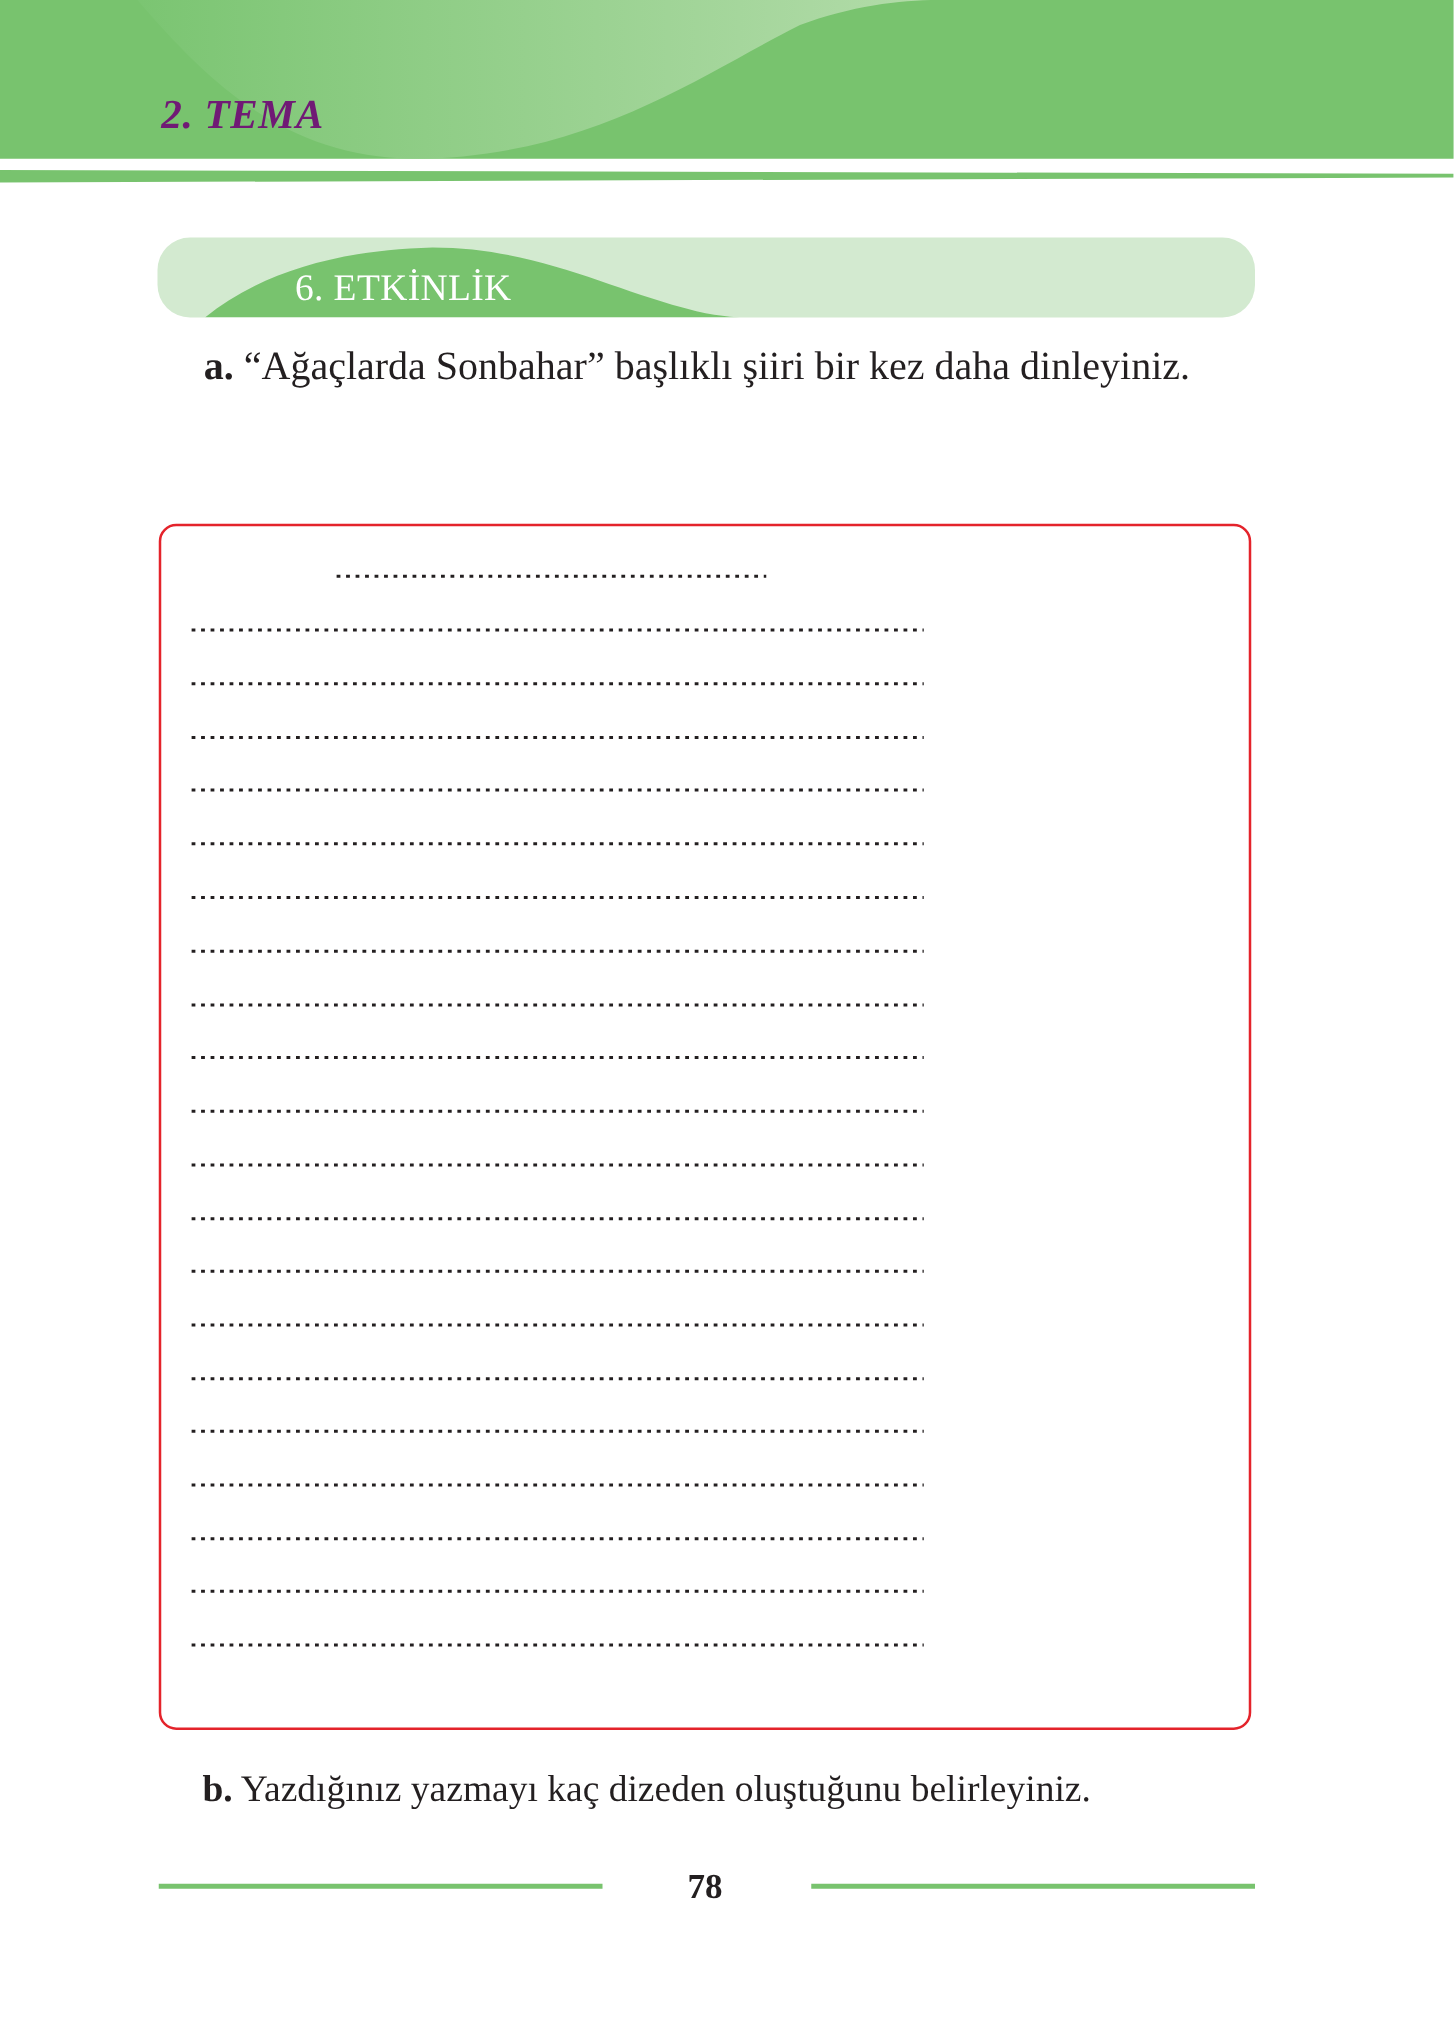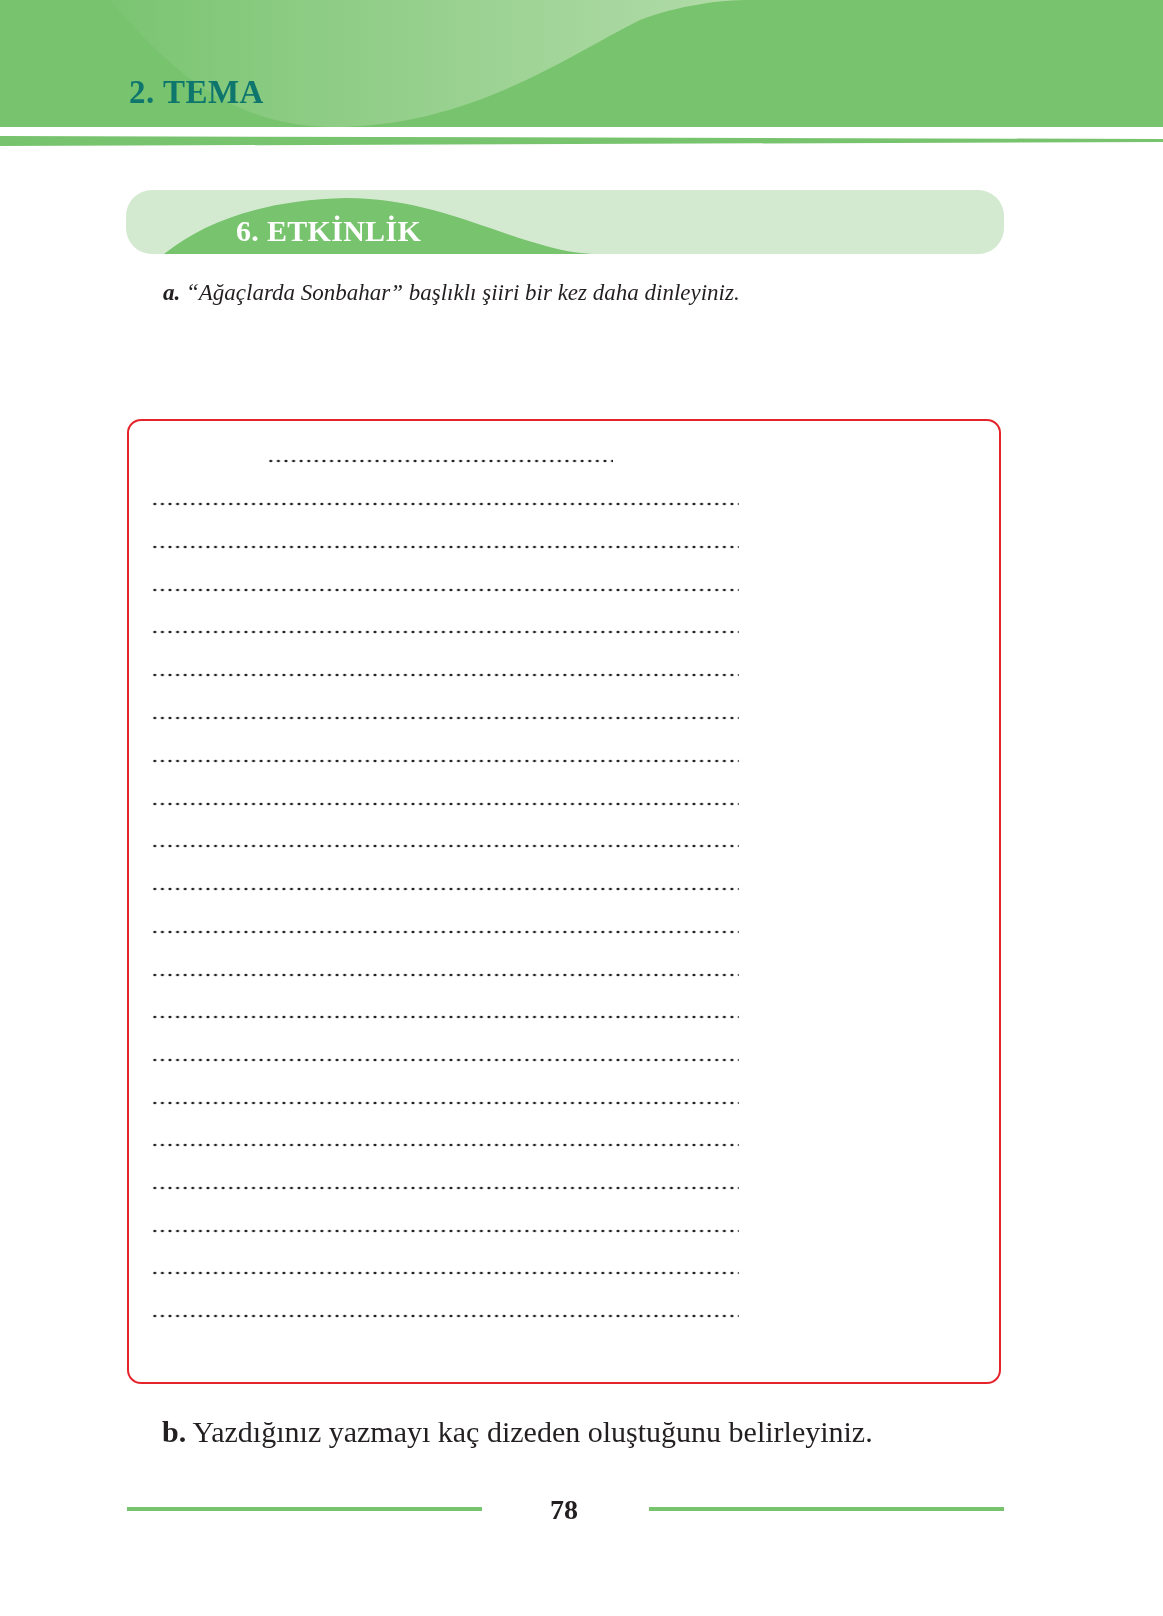--- a/index.html
+++ b/index.html
@@ -1,32 +1,32 @@
 <!DOCTYPE html>
 <html><head>
 <meta charset="utf-8">
 <style>
   html, body { margin: 0; padding: 0; background: #ffffff; }
   body { width: 1163px; height: 1616px; position: relative; overflow: hidden;
          font-family: "Liberation Serif", "DejaVu Serif", serif; color: #231f20; }
 
   .top-band { position: absolute; left: 0; top: 0; width: 1163px; height: 127px; background: #78c36e; overflow: hidden; }
   .top-band svg { position: absolute; left: 0; top: 0; }
-  .tema-title { position: absolute; left: 129px; top: 74px; font-size: 33px; font-weight: bold; color: #0f766e;
-                letter-spacing: 0.5px; font-family: "Liberation Serif", serif; }
+  .tema-title { position: absolute; left: 129px; top: 74px; font-size: 33px; font-weight: bold; color: #701a75;
+                letter-spacing: 0.5px; font-family: "Liberation Serif", serif; font-style: italic; }
   .top-stripe { position: absolute; left: 0; top: 134px; width: 1163px; height: 14px; }
 
   .activity-header { position: absolute; left: 126px; top: 190px; width: 878px; height: 64px;
                      background: #d3ead0; border-radius: 26px; overflow: hidden; }
   .activity-header svg { position: absolute; left: 0; top: 0; }
-  .activity-title { position: absolute; left: 236px; top: 214px; font-size: 30px; font-weight: bold; color: #ffffff;
+  .activity-title { position: absolute; left: 236px; top: 214px; font-size: 30px; font-weight: normal; color: #ffffff;
                     font-family: "Liberation Serif", serif; letter-spacing: 0.3px; }
 
-  .instruction { position: absolute; left: 127px; top: 271px; width: 880px; font-size: 23px; line-height: 43px;
-                 text-align: justify; font-style: italic; }
+  .instruction { position: absolute; left: 127px; top: 271px; width: 880px; font-size: 32px; line-height: 43px;
+                 text-align: justify; }
   .instruction b { font-weight: bold; }
   .instr-line { display: block; white-space: nowrap; }
   .instr-line.first { text-indent: 36px; }
 
   .writing-box { position: absolute; left: 127px; top: 419px; width: 874px; height: 965px;
                  border: 2.5px solid #e4232b; border-radius: 14px; box-sizing: border-box; }
   .dot-line { position: absolute; height: 4px;
               background-image: radial-gradient(circle, #231f20 1.4px, transparent 1.6px);
               background-size: 7.6px 4px; background-repeat: repeat-x; }
 

